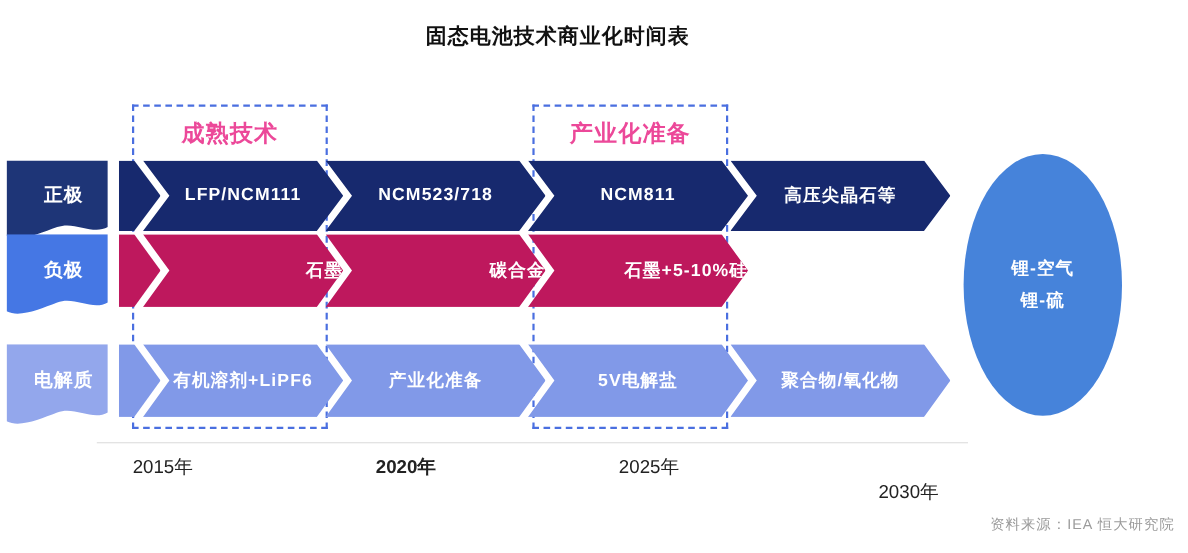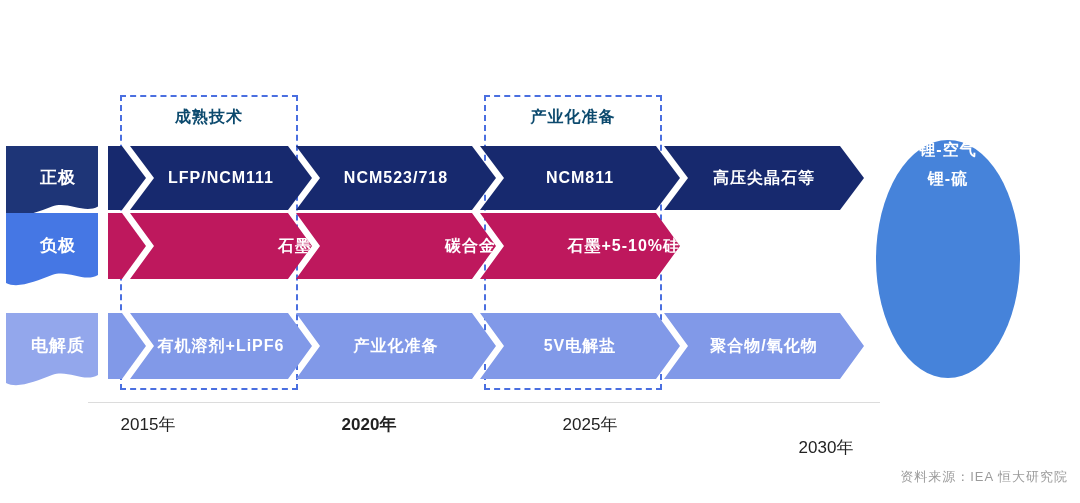--- a/index.html
+++ b/index.html
@@ -11,21 +11,21 @@
     position:absolute;top:20px;left:0;width:1014px;text-align:center;
     font-size:19px;font-weight:bold;color:#111;letter-spacing:1px;
   }
   
   .phase-box{
     position:absolute;top:95px;height:295px;width:178px;
     border:2px dashed #4a6fe0;box-sizing:border-box;background:transparent;
   }
   .phase-box .phase-label{
     display:block;margin-top:10px;text-align:center;
-    font-size:16px;font-weight:bold;color:#0c4a6e;letter-spacing:1px;
+    font-size:21px;font-weight:bold;color:#ec4899;letter-spacing:1px;
   }
   .box1{left:120px;}
   .box2{left:484px;}
   
   .row{position:absolute;left:0;width:1080px;}
   .row1{top:146px;height:64px;}
   .row2{top:213px;height:66px;}
   .row3{top:313px;height:66px;}
   .rowlabel{position:absolute;left:6px;width:104px;top:0;}
   .rowlabel svg{display:block;width:92px;}
@@ -51,40 +51,41 @@
   .c-r2{background:#be185d;justify-content:flex-end;}
   .c-r3{background:#8199e8;}
   .a1{left:130px;width:182px;}
   .a2{left:296px;width:200px;}
   .a3{left:480px;width:200px;}
   .a4{left:664px;width:200px;}
   
   .future{
     position:absolute;left:876px;top:140px;width:144px;height:238px;
     background:#4683da;border-radius:50%;
-    display:flex;flex-direction:column;align-items:center;gap:8px;
+    display:flex;flex-direction:column;align-items:center;justify-content:center;gap:8px;
   }
   .future span{color:#fff;font-size:16px;font-weight:bold;letter-spacing:1px;}
   
   .axis-line{position:absolute;top:402px;left:88px;width:792px;height:1px;background:#dcdcdc;}
   .year{
     position:absolute;top:413px;transform:translateX(-50%);
     font-size:17px;color:#222;white-space:nowrap;
   }
   .y1{left:148px;} .y2{left:369px;font-weight:bold;} .y3{left:590px;} .y4{left:826px;margin-top:23px;}
   .source{
     position:absolute;top:468px;right:12px;
     font-size:13px;color:#9b9b9b;letter-spacing:1px;
   }
 </style>
 </head>
 <body>
 
 <div class="canvas">
 
+  <div class="title">固态电池技术商业化时间表</div>
 
   <div class="phase-box box1">
     <span class="phase-label">成熟技术</span>
   </div>
   <div class="phase-box box2">
     <span class="phase-label">产业化准备</span>
   </div>
 
   <div class="row row1">
     <div class="rowlabel">

